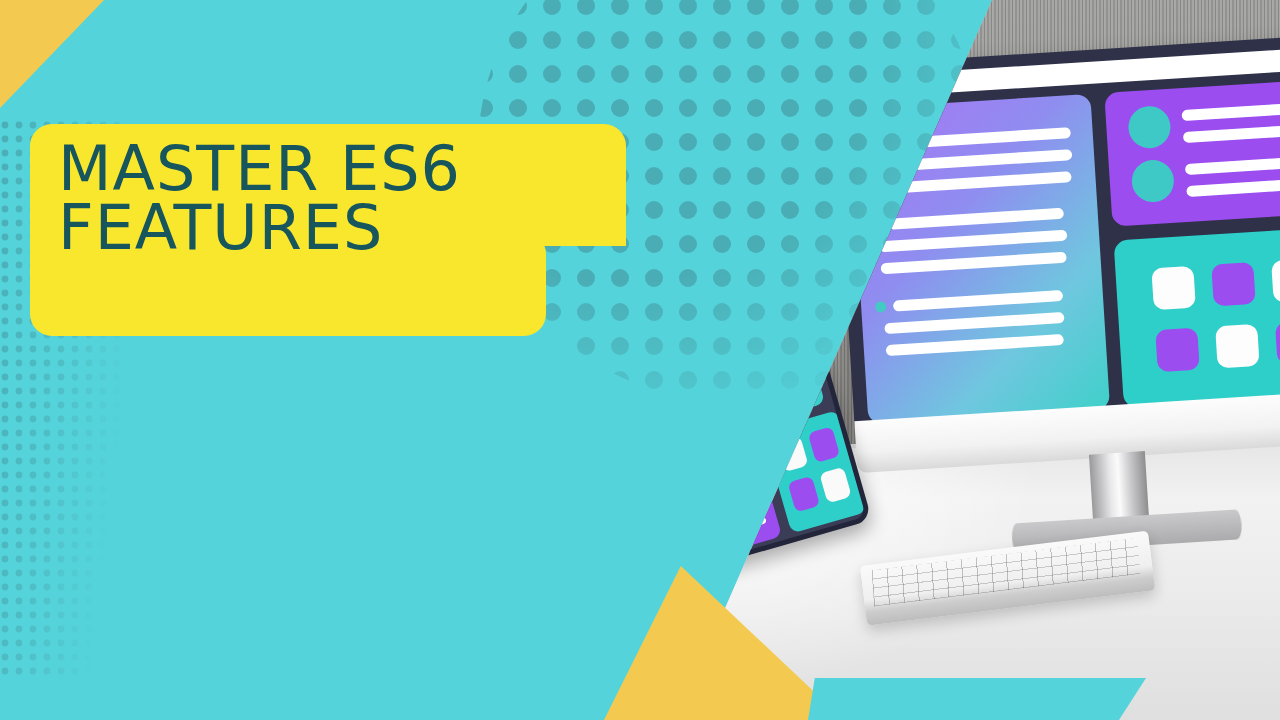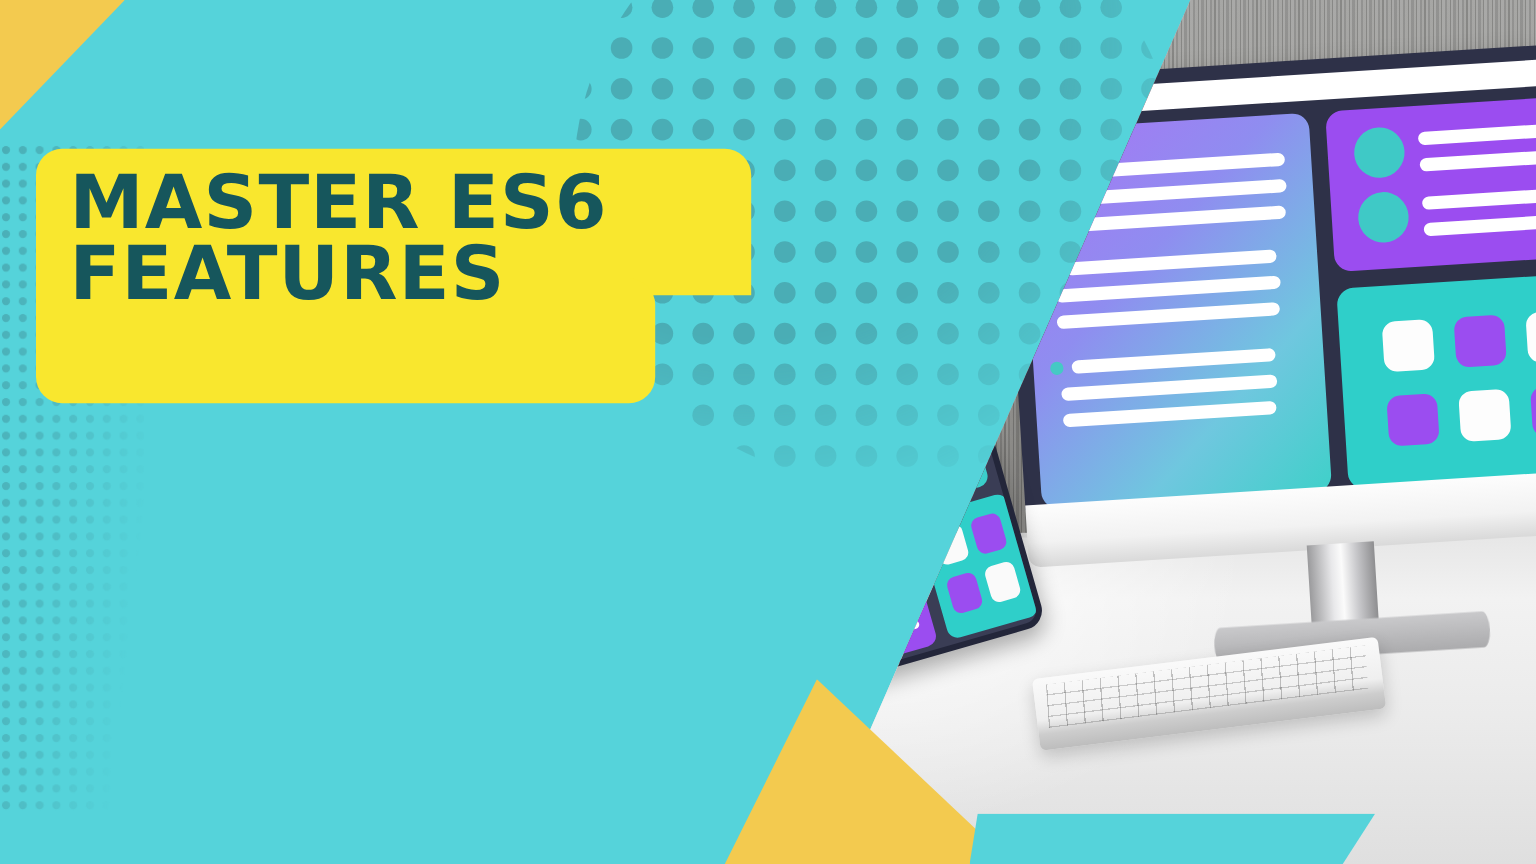--- a/index.html
+++ b/index.html
@@ -195,21 +195,21 @@
   .title-box .sh-bot{
     position:absolute;left:0;top:108px;width:516px;height:104px;
     background:#f9e72e;border-radius:0 22px 22px 22px;
   }
   .title-box .sh-fix{
     position:absolute;left:0;top:96px;width:500px;height:30px;background:#f9e72e;
   }
   .title-text{
     position:absolute;left:28px;top:16px;width:570px;
     font-family:"DejaVu Sans","Liberation Sans",sans-serif;
-    font-weight:bold;
+    font-weight:normal;
     font-size:62px;
     line-height:0.95;
     letter-spacing:1px;
     color:#16565c;
     text-transform:uppercase;
     z-index:2;
   }
   .title-text .l2{display:block;}
 
   .sub-box{

